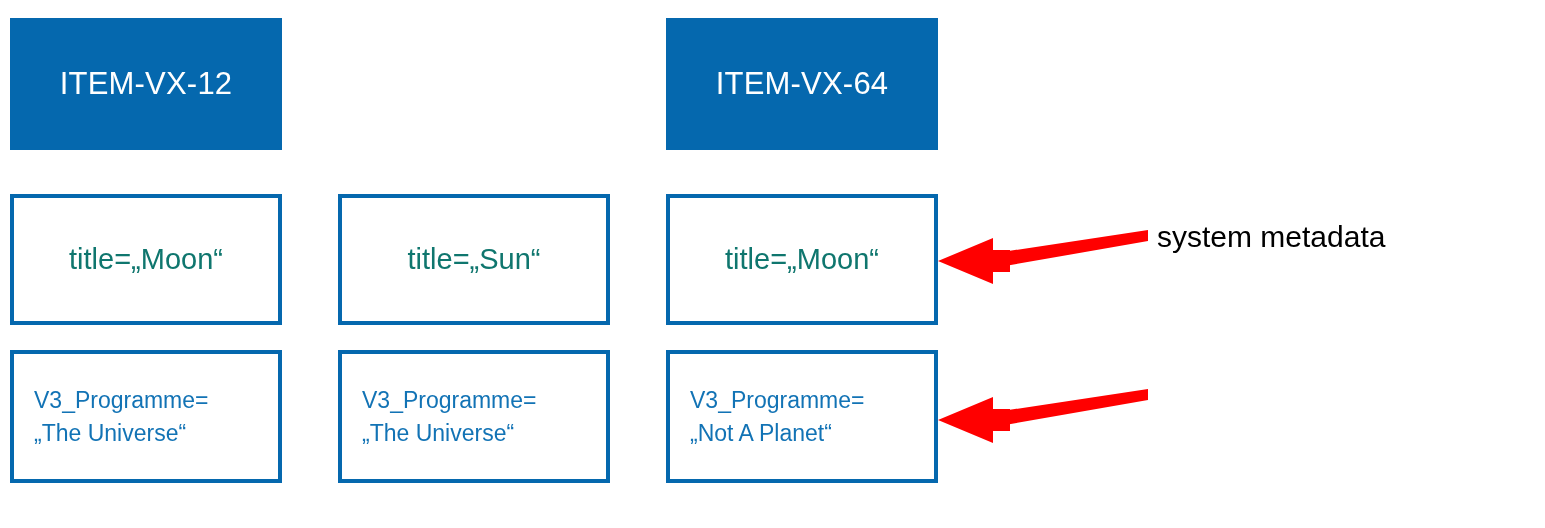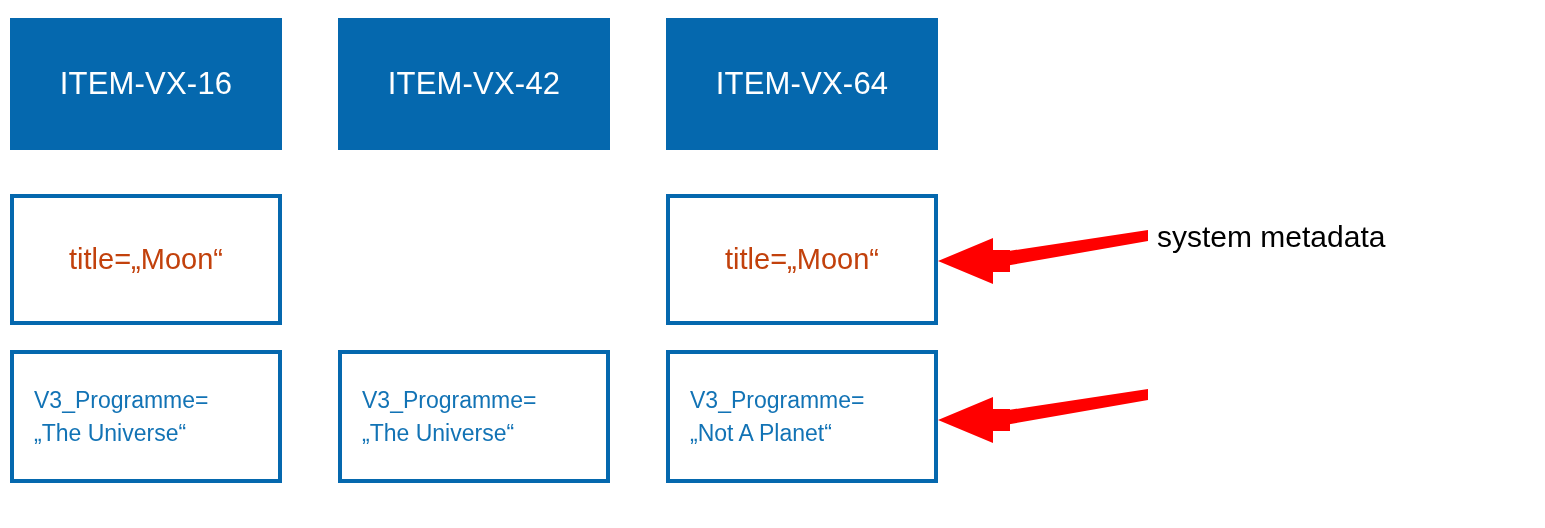--- a/index.html
+++ b/index.html
@@ -66,21 +66,21 @@
     justify-content: center;
   }
   .meta-box.row-user {
     top: 350px;
     height: 133px;
     display: flex;
     align-items: center;
     justify-content: flex-start;
   }
   .meta-text-system {
-    color: #c2410c;
+    color: #0f766e;
     font-size: 29px;
     font-weight: 400;
     line-height: 1.15;
     white-space: nowrap;
   }
   .meta-text-user {
     color: #1273b5;
     font-size: 23px;
     font-weight: 400;
     line-height: 1.42;
@@ -108,34 +108,34 @@
   .annotation-label.system { left: 1157px; top: 220px; }
   .annotation-label.user   { left: 1157px; top: 379px; }
 </style>
 </head>
 <body>
 
 <div id="canvas">
 
   <div class="col col-1">
     <div class="header-box">
-      <span class="header-label">ITEM-VX-16</span>
+      <span class="header-label">ITEM-VX-12</span>
     </div>
     <div class="meta-box row-system">
       <span class="meta-text-system">title=„Moon“</span>
     </div>
     <div class="meta-box row-user">
       <span class="meta-text-user">V3_Programme=
 „The Universe“</span>
     </div>
   </div>
 
   <div class="col col-2">
-    <div class="header-box">
-      <span class="header-label">ITEM-VX-42</span>
+    <div class="meta-box row-system">
+      <span class="meta-text-system">title=„Sun“</span>
     </div>
     <div class="meta-box row-user">
       <span class="meta-text-user">V3_Programme=
 „The Universe“</span>
     </div>
   </div>
 
   <div class="col col-3">
     <div class="header-box">
       <span class="header-label">ITEM-VX-64</span>

